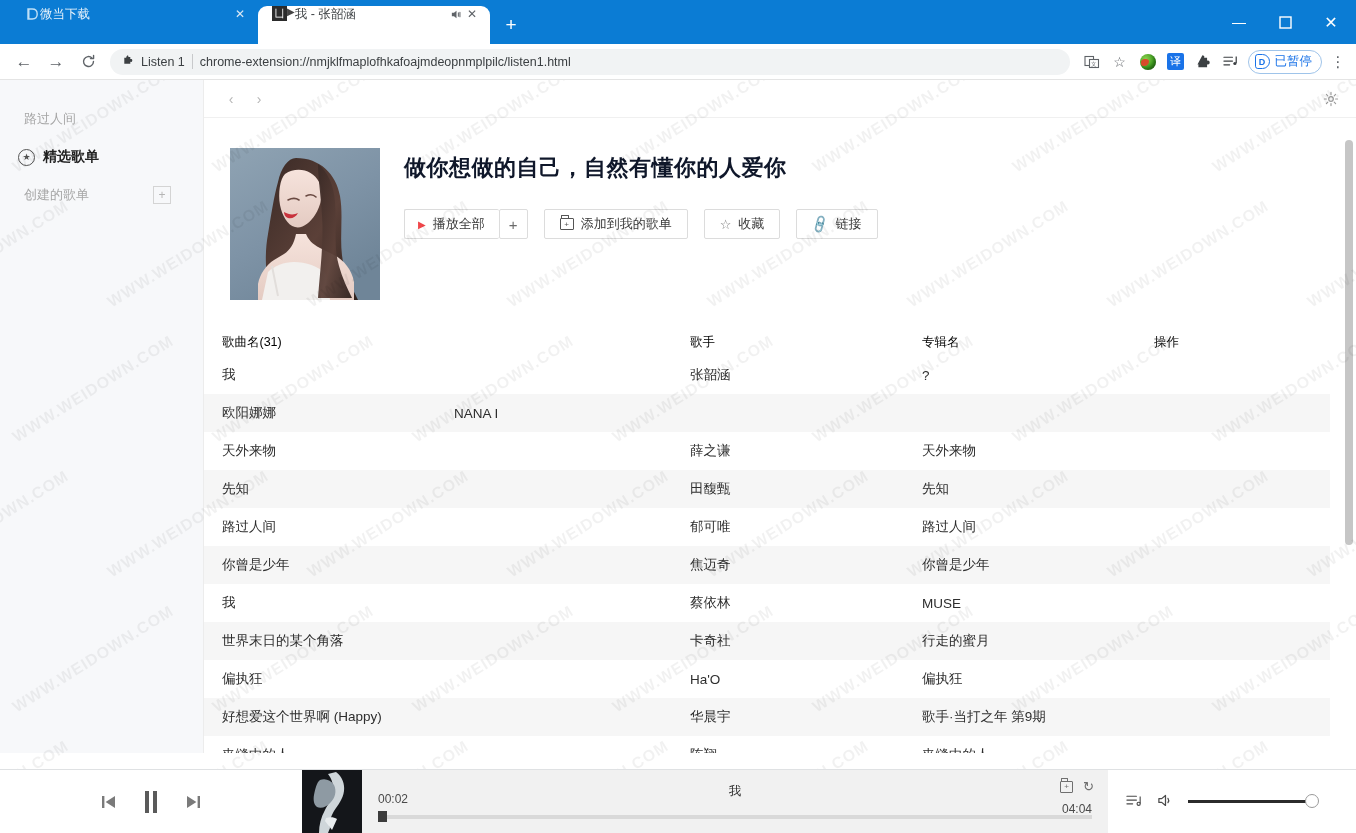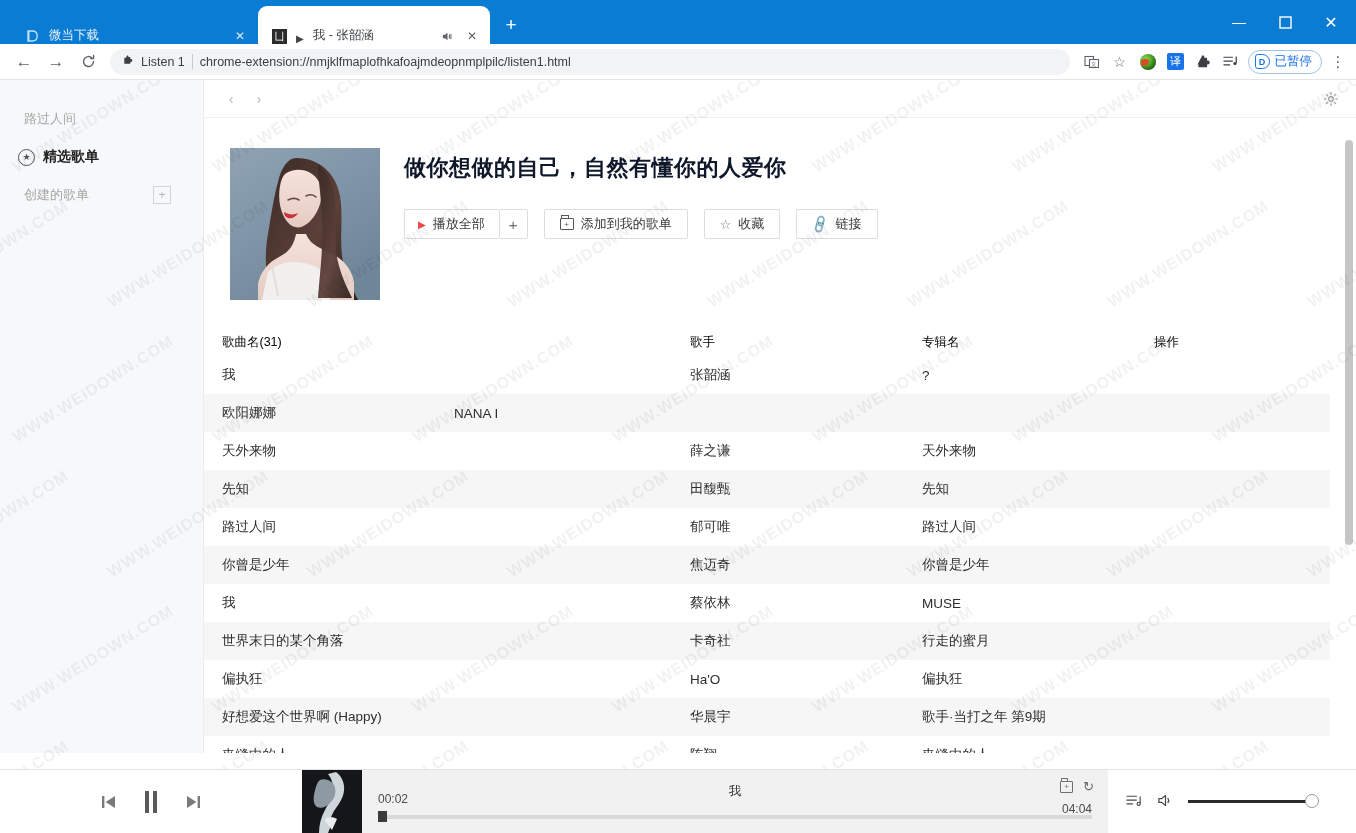--- a/index.html
+++ b/index.html
@@ -11,21 +11,21 @@
   }
   #app { position: relative; width: 1356px; height: 833px; }
 
   
   .titlebar {
     position: absolute; top: 0; left: 0; width: 1356px; height: 44px;
     background: #0b7cd4;
   }
   .tab {
     position: absolute; top: 6px; height: 38px;
-    display: flex; align-items: flex-end; gap: 9px;
+    display: flex; align-items: flex-start; 
     padding: 0 10px 0 14px;
   }
   .tab-inactive {
     left: 10px; width: 248px; color: #e9f3fb;
     border-top-left-radius: 9px; border-top-right-radius: 9px;
   }
   .tab-active {
     left: 258px; width: 232px; background: #ffffff; color: #3c4043;
     border-top-left-radius: 9px; border-top-right-radius: 9px;
     top: 6px; height: 38px;

